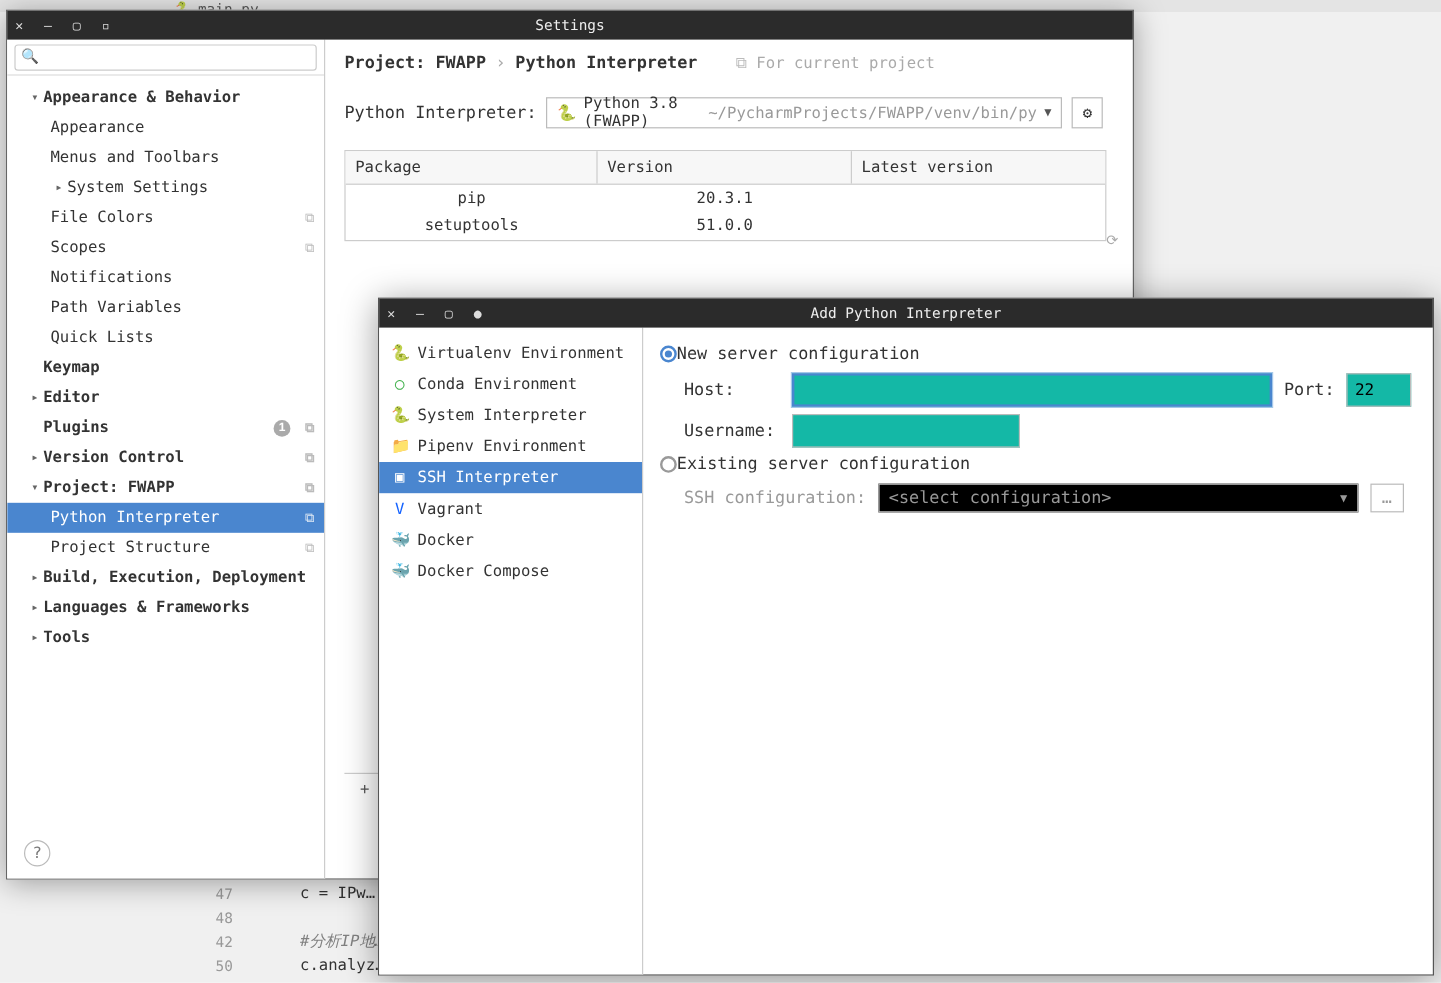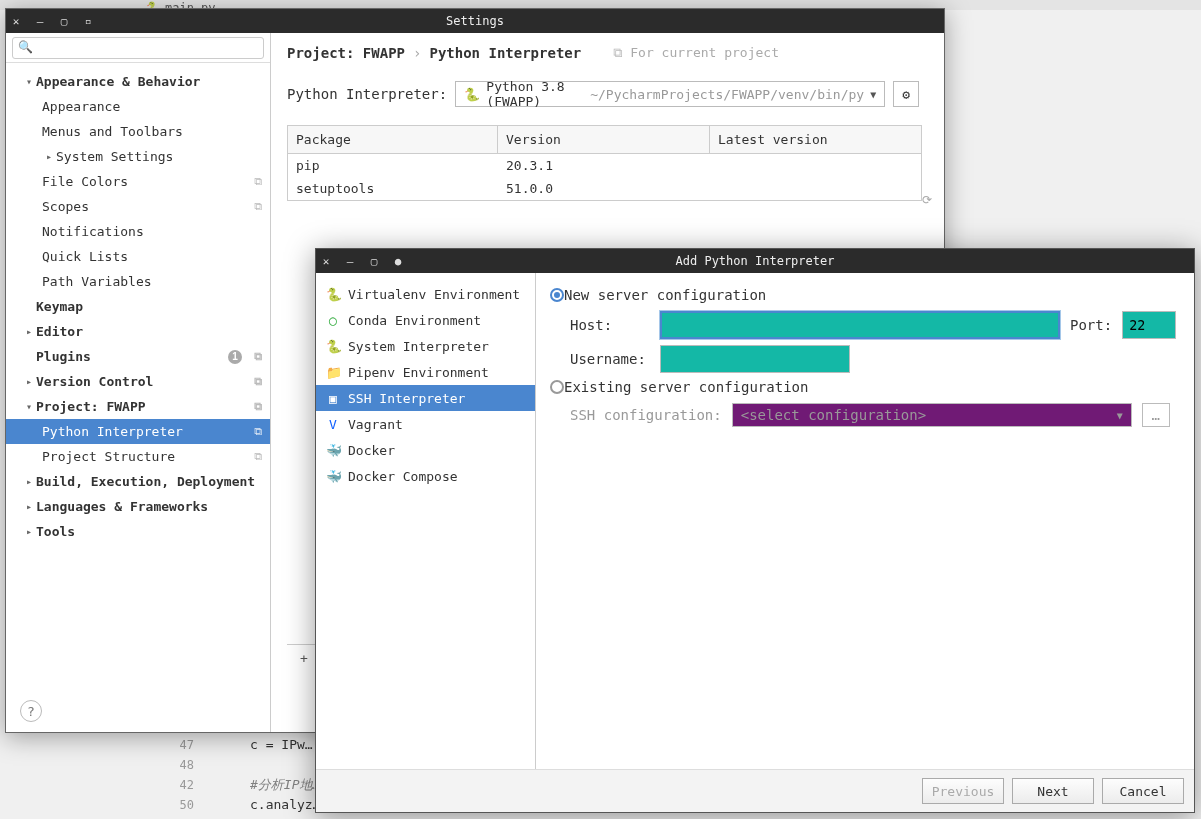--- a/index.html
+++ b/index.html
@@ -45,21 +45,21 @@
 .interp-sel .path  { color:#999; }
 .interp-sel .dd { margin-left:auto; color:#555; font-size:10px; }
 .gearbtn { width:26px; height:26px; border:1px solid #bbb; display:flex; align-items:center; justify-content:center; cursor:pointer; }
 
 .pkg-table { border:1px solid #ccc; width:635px; }
 .pkg-head { display:flex; background:#f7f7f7; border-bottom:1px solid #ccc; font-size:13px; }
 .pkg-head > div { padding:6px 8px; border-right:1px solid #ccc; }
 .pkg-head > div:last-child{ border-right:none; }
 .col-p { width:210px; } .col-v { width:212px; } .col-l { flex:1; }
 .pkg-row { display:flex; font-size:13px; }
-.pkg-row > div { padding:4px 8px; }
+.pkg-row > div { padding:4px 8px;text-align:center; }
 .pkg-footer { height:28px; border-top:1px solid #ccc; display:flex; align-items:center; padding:0 6px; position:absolute; bottom:60px; left:16px; width:635px; background:#fff; }
 .plusbtn { width:22px; height:22px; display:flex; align-items:center; justify-content:center; cursor:pointer; color:#555; border:1px solid transparent;}
 .spinner { position:absolute; right:12px; top:160px; color:#aaa; font-size:12px; }
 
 .helpbtn { position:absolute; left:14px; bottom:10px; width:22px; height:22px; border:1px solid #bbb; border-radius:11px; display:flex; align-items:center; justify-content:center; color:#777; cursor:pointer; }
 
 .add-interp { position:absolute; left:315px; top:248px; width:880px; height:565px; background:#fff; border:1px solid #555; box-shadow:0 4px 28px rgba(0,0,0,.4); z-index:20; display:flex; flex-direction:column; }
 .add-interp .titlebar { background:#2b2b2b; }
 .add-interp-body { flex:1; display:flex; }
 .env-list { width:220px; border-right:1px solid #ccc; padding:8px 0; background:#fff; }
@@ -70,21 +70,21 @@
 .form { flex:1; padding:10px 14px; font-size:14px; }
 .radio-row { display:flex; align-items:center; gap:0; margin:4px 0 8px; }
 .radio { width:14px; height:14px; border:2px solid #4a86cf; border-radius:50%; position:relative; }
 .radio.on::after { content:''; position:absolute; inset:2px; background:#4a86cf; border-radius:50%; }
 .radio.off { border-color:#999; }
 .field-row { display:flex; align-items:center; gap:10px; margin:6px 0 6px 20px; }
 .field-row label { min-width:80px; text-align:left; }
 .tin { height:28px; border:1px solid #bbb; padding:2px 6px; background:#14b8a6; font-family:inherit; }
 .tin.focus { border:2px solid #4a86cf; outline:1px solid #a5c7e9; }
 .existing { margin-top:0; }
-.sel-box { height:24px; border:1px solid #bbb; flex:1; max-width:400px; background:#701a75; color:#999; display:flex; align-items:center; padding:0 8px; }
+.sel-box { height:24px; border:1px solid #bbb; flex:1; max-width:400px; background:#000000; color:#999; display:flex; align-items:center; padding:0 8px; }
 .dots { width:28px; height:24px; border:1px solid #bbb; display:flex; align-items:center; justify-content:center; cursor:pointer; }
 
 .btnrow { padding:8px 10px; border-top:1px solid #ddd; display:flex; justify-content:flex-end; gap:8px; background:#f3f3f3; }
 .btn { min-width:82px; height:26px; border:1px solid #aaa; background:linear-gradient(#fdfdfd,#ececec); display:flex; align-items:center; justify-content:center; font-family:inherit; cursor:pointer; font-size:13px; }
 .btn.disabled { color:#aaa; cursor:default; }
 
 .gutter { position:absolute; left:139px; top:735px; width:55px; font-size:12px; color:#999; text-align:right; line-height:20px; }
 .code { position:absolute; left:250px; top:735px; font-size:13px; line-height:20px; font-family:"DejaVu Sans Mono",monospace; }
 .code .cmt{ color:#808080; font-style:italic; }
 .watermark { position:absolute; right:20px; bottom:30px; font-size:28px; color:#c0c0c0; font-style:italic; font-family:sans-serif; font-weight:bold; opacity:.7;}
@@ -136,24 +136,24 @@
             <span class="copy">⧉</span>
           </div>
         <div class="tree-item pad2">
             <span class="lbl">Scopes</span>
             <span class="copy">⧉</span>
           </div>
         <div class="tree-item pad2">
             <span class="lbl">Notifications</span>
           </div>
         <div class="tree-item pad2">
+            <span class="lbl">Path Variables</span>
+          </div>
+        <div class="tree-item pad2">
             <span class="lbl">Quick Lists</span>
-          </div>
-        <div class="tree-item pad2">
-            <span class="lbl">Path Variables</span>
           </div>
         <div class="tree-item bold pad0">
             <span class="arrow"></span>
             <span class="lbl">Keymap</span>
           </div>
         <div class="tree-item bold pad0">
             <span class="arrow">▸</span>
             <span class="lbl">Editor</span>
           </div>
         <div class="tree-item bold pad0">
@@ -306,25 +306,20 @@
       <div class="field-row" style="color:#999">
         <label style="min-width:150px">SSH configuration:</label>
         <div class="sel-box">
             <span>&lt;select configuration&gt;</span>
             <span style="margin-left:auto;font-size:10px">▼</span>
           </div>
         <div class="dots">…</div>
       </div>
     </div>
   </div>
-  <div class="btnrow">
-    <div class="btn disabled">Previous</div>
-    <div class="btn">Next</div>
-    <div class="btn">Cancel</div>
-  </div>
 </div>
 
 <div class="gutter">
   <div>47</div>
     <div>48</div>
     <div>42</div>
     <div>50</div>
 </div>
 <div class="code">
   <div>c = IPw…</div>

